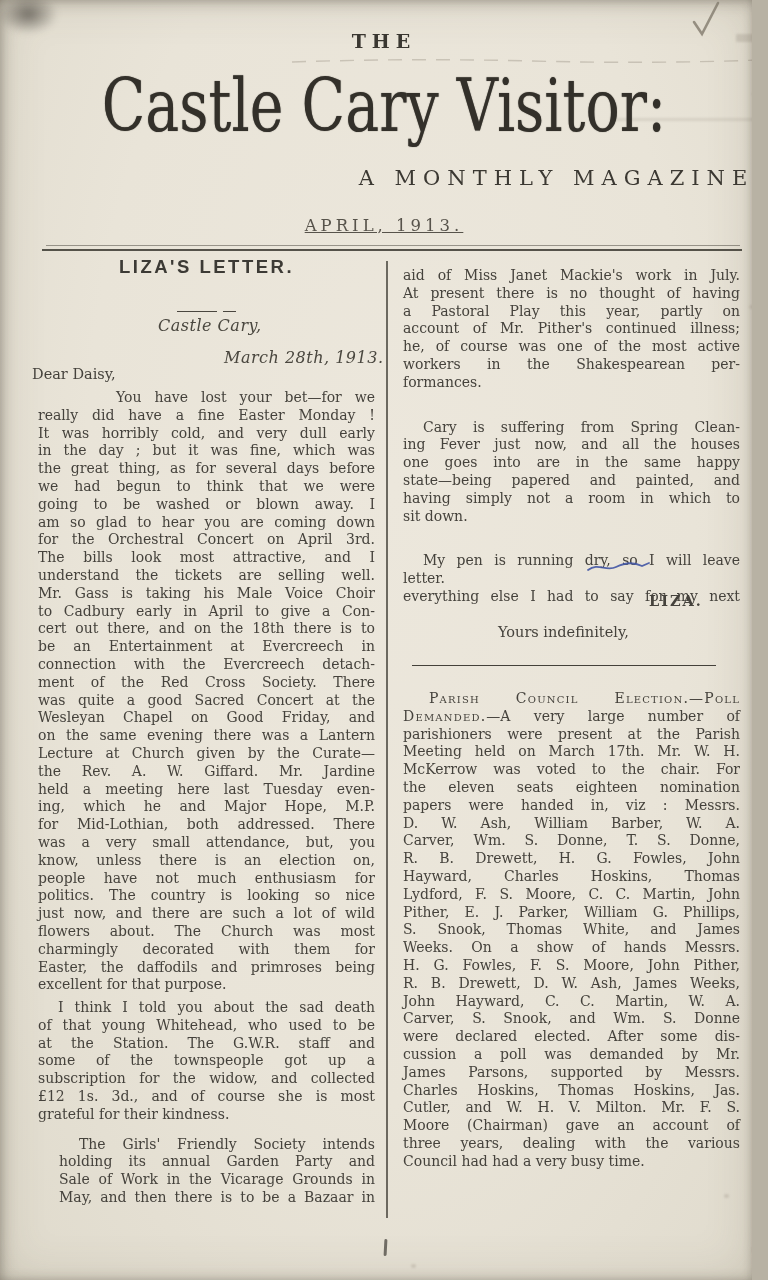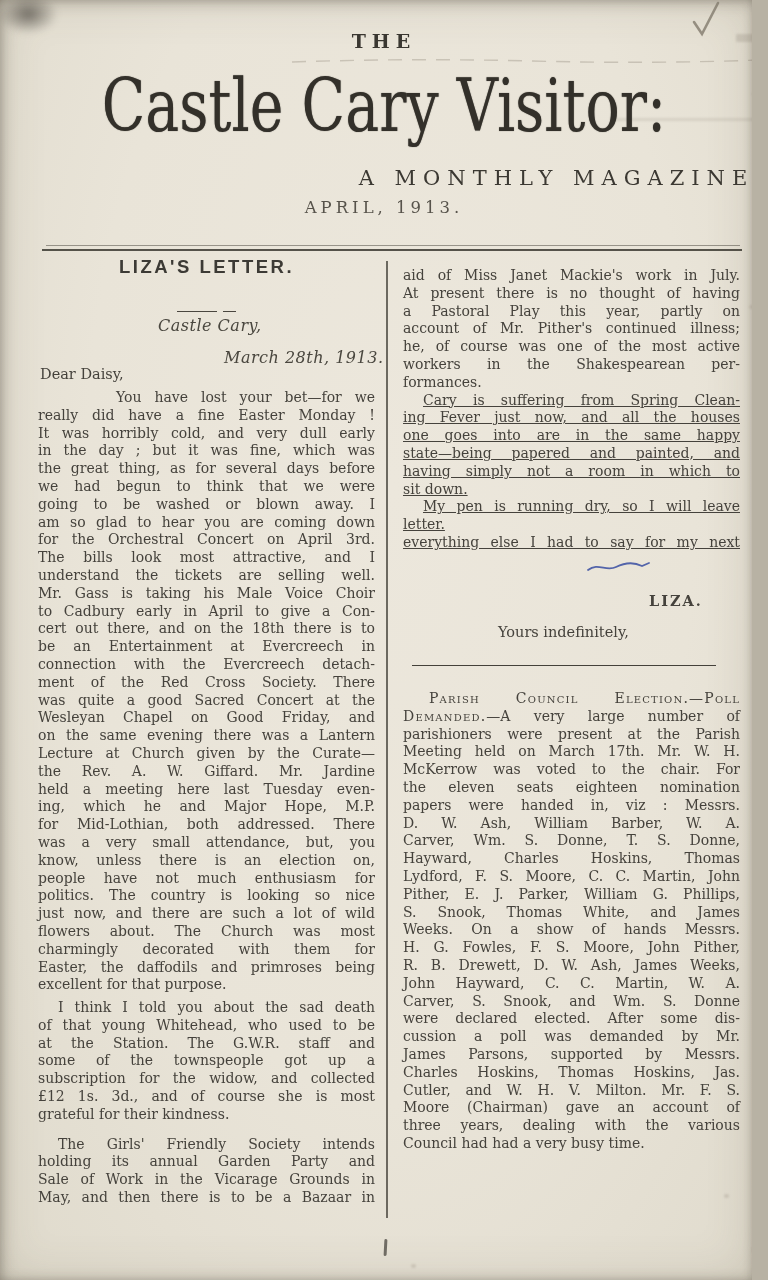--- a/index.html
+++ b/index.html
@@ -17,52 +17,52 @@
   .abs{position:absolute;}
   
   .pretitle{top:30px;left:0;width:768px;text-align:center;
     font-size:19px;font-weight:bold;letter-spacing:6px;color:#3a3731;}
   .bigtitle{top:66px;left:0;width:768px;text-align:center;white-space:nowrap;
     font-size:57px;letter-spacing:0px;color:#33302a;line-height:1.2;
     transform:scaleY(1.28);transform-origin:50% 20%;
     text-shadow:0 0 1px rgba(51,48,42,.65);}
   .subtitle{top:166px;left:0;width:768px;text-align:right;
     font-size:21px;font-weight:normal;letter-spacing:7px;color:#3b3832;}
-  .issue{top:198px;left:0;width:768px;text-align:center;
-    font-size:16.5px;letter-spacing:4px;color:#57534b;}
+  .issue{top:216px;left:0;width:768px;text-align:center;
+    font-size:16.5px;letter-spacing:4px;color:#57534b;text-decoration:underline;}
   .rule-a{top:245px;left:46px;width:694px;height:1px;background:rgba(70,66,58,.5);}
   .rule-b{top:249px;left:42px;width:700px;height:2px;background:#403d36;opacity:.88;}
   
   .col-divider{top:261px;left:386px;width:1.5px;height:957px;background:#56524a;opacity:.85;}
   .divider-tail{top:1239px;left:384px;width:2.5px;height:17px;background:#4a463f;
     border-radius:2px;transform:rotate(3deg);opacity:.75;}
   .heading{top:256px;left:38px;width:337px;text-align:center;
     font-family:"Liberation Sans",sans-serif;font-size:18.5px;font-weight:bold;
     letter-spacing:2.5px;color:#3c3a35;}
   .head-dash{top:301px;left:38px;width:337px;text-align:center;}
   .head-dash span{display:inline-block;border-top:1.6px solid #4a463f;vertical-align:middle;}
   .dash-long{width:40px;margin-right:6px;}
   .dash-short{width:13px;}
   .place{top:316px;left:158px;font-style:italic;font-size:16px;color:#4a473f;letter-spacing:.5px;}
   .date{top:348px;left:207px;font-style:italic;font-size:16px;color:#4a473f;letter-spacing:.5px;margin-left:17px;}
-  .salutation{top:366px;left:40px;font-size:14.5px;}
+  .salutation{top:366px;left:32px;font-size:14.5px;}
   .textcol{font-size:14px;line-height:17.8px;}
   #left-paras{top:389px;left:38px;width:337px;}
   #right-paras{top:267px;left:403px;width:337px;}
   #article-paras{top:690px;left:403px;width:337px;}
   .line{text-align:justify;text-align-last:justify;text-justify:inter-word;height:17.8px;overflow:visible;}
   .line.last{text-align-last:left;}
   .para.runon .line.last{text-align-last:justify;}
   #left-paras .para .line.first{padding-left:20px;}
   #left-paras .para:nth-child(1) .line.first{padding-left:78px;}
   #left-paras .para:nth-child(2){margin-top:5px;}
-  #left-paras .para:nth-child(3){margin-top:12px;}
+  #left-paras .para:nth-child(3){margin-top:12px;margin-left:21px;}
   #right-paras .para .line.first{padding-left:20px;}
   #right-paras .para:nth-child(1) .line.first{padding-left:0;}
-  #right-paras .para + .para{margin-top:0;text-decoration:underline;}
+  #right-paras .para + .para{margin-top:27px;}
   #article-paras .para .line.first{padding-left:26px;}
   .sc{font-variant:small-caps;letter-spacing:1.2px;}
   .valediction{top:624px;left:403px;width:337px;padding-left:95px;font-size:14.5px;box-sizing:border-box;}
   .signature{top:592px;left:403px;width:337px;padding-left:246px;font-size:14.5px;
     font-weight:bold;letter-spacing:2px;box-sizing:border-box;}
   .article-rule{top:665px;left:412px;width:304px;height:0;border-top:1.6px solid #44413a;}
   
   .corner-smudge{top:-14px;left:-14px;width:84px;height:56px;
     background:radial-gradient(closest-side, rgba(48,44,38,.6), rgba(48,44,38,0) 72%);
     filter:blur(3px);}
@@ -197,20 +197,21 @@
       <div class="para">
         <div class="line first"><span class="sc">Parish Council Election.—Poll</span></div>
         <div class="line"><span class="sc">Demanded.</span>—A very large number of</div>
         <div class="line">parishioners were present at the Parish</div>
         <div class="line">Meeting held on March 17th. Mr. W. H.</div>
         <div class="line">McKerrow was voted to the chair. For</div>
         <div class="line">the eleven seats eighteen nomination</div>
         <div class="line">papers were handed in, viz : Messrs.</div>
         <div class="line">D. W. Ash, William Barber, W. A.</div>
         <div class="line">Carver, Wm. S. Donne, T. S. Donne,</div>
+        <div class="line">R. B. Drewett, H. G. Fowles, John</div>
         <div class="line">Hayward, Charles Hoskins, Thomas</div>
         <div class="line">Lydford, F. S. Moore, C. C. Martin, John</div>
         <div class="line">Pither, E. J. Parker, William G. Phillips,</div>
         <div class="line">S. Snook, Thomas White, and James</div>
         <div class="line">Weeks. On a show of hands Messrs.</div>
         <div class="line">H. G. Fowles, F. S. Moore, John Pither,</div>
         <div class="line">R. B. Drewett, D. W. Ash, James Weeks,</div>
         <div class="line">John Hayward, C. C. Martin, W. A.</div>
         <div class="line">Carver, S. Snook, and Wm. S. Donne</div>
         <div class="line">were declared elected. After some dis-</div>

